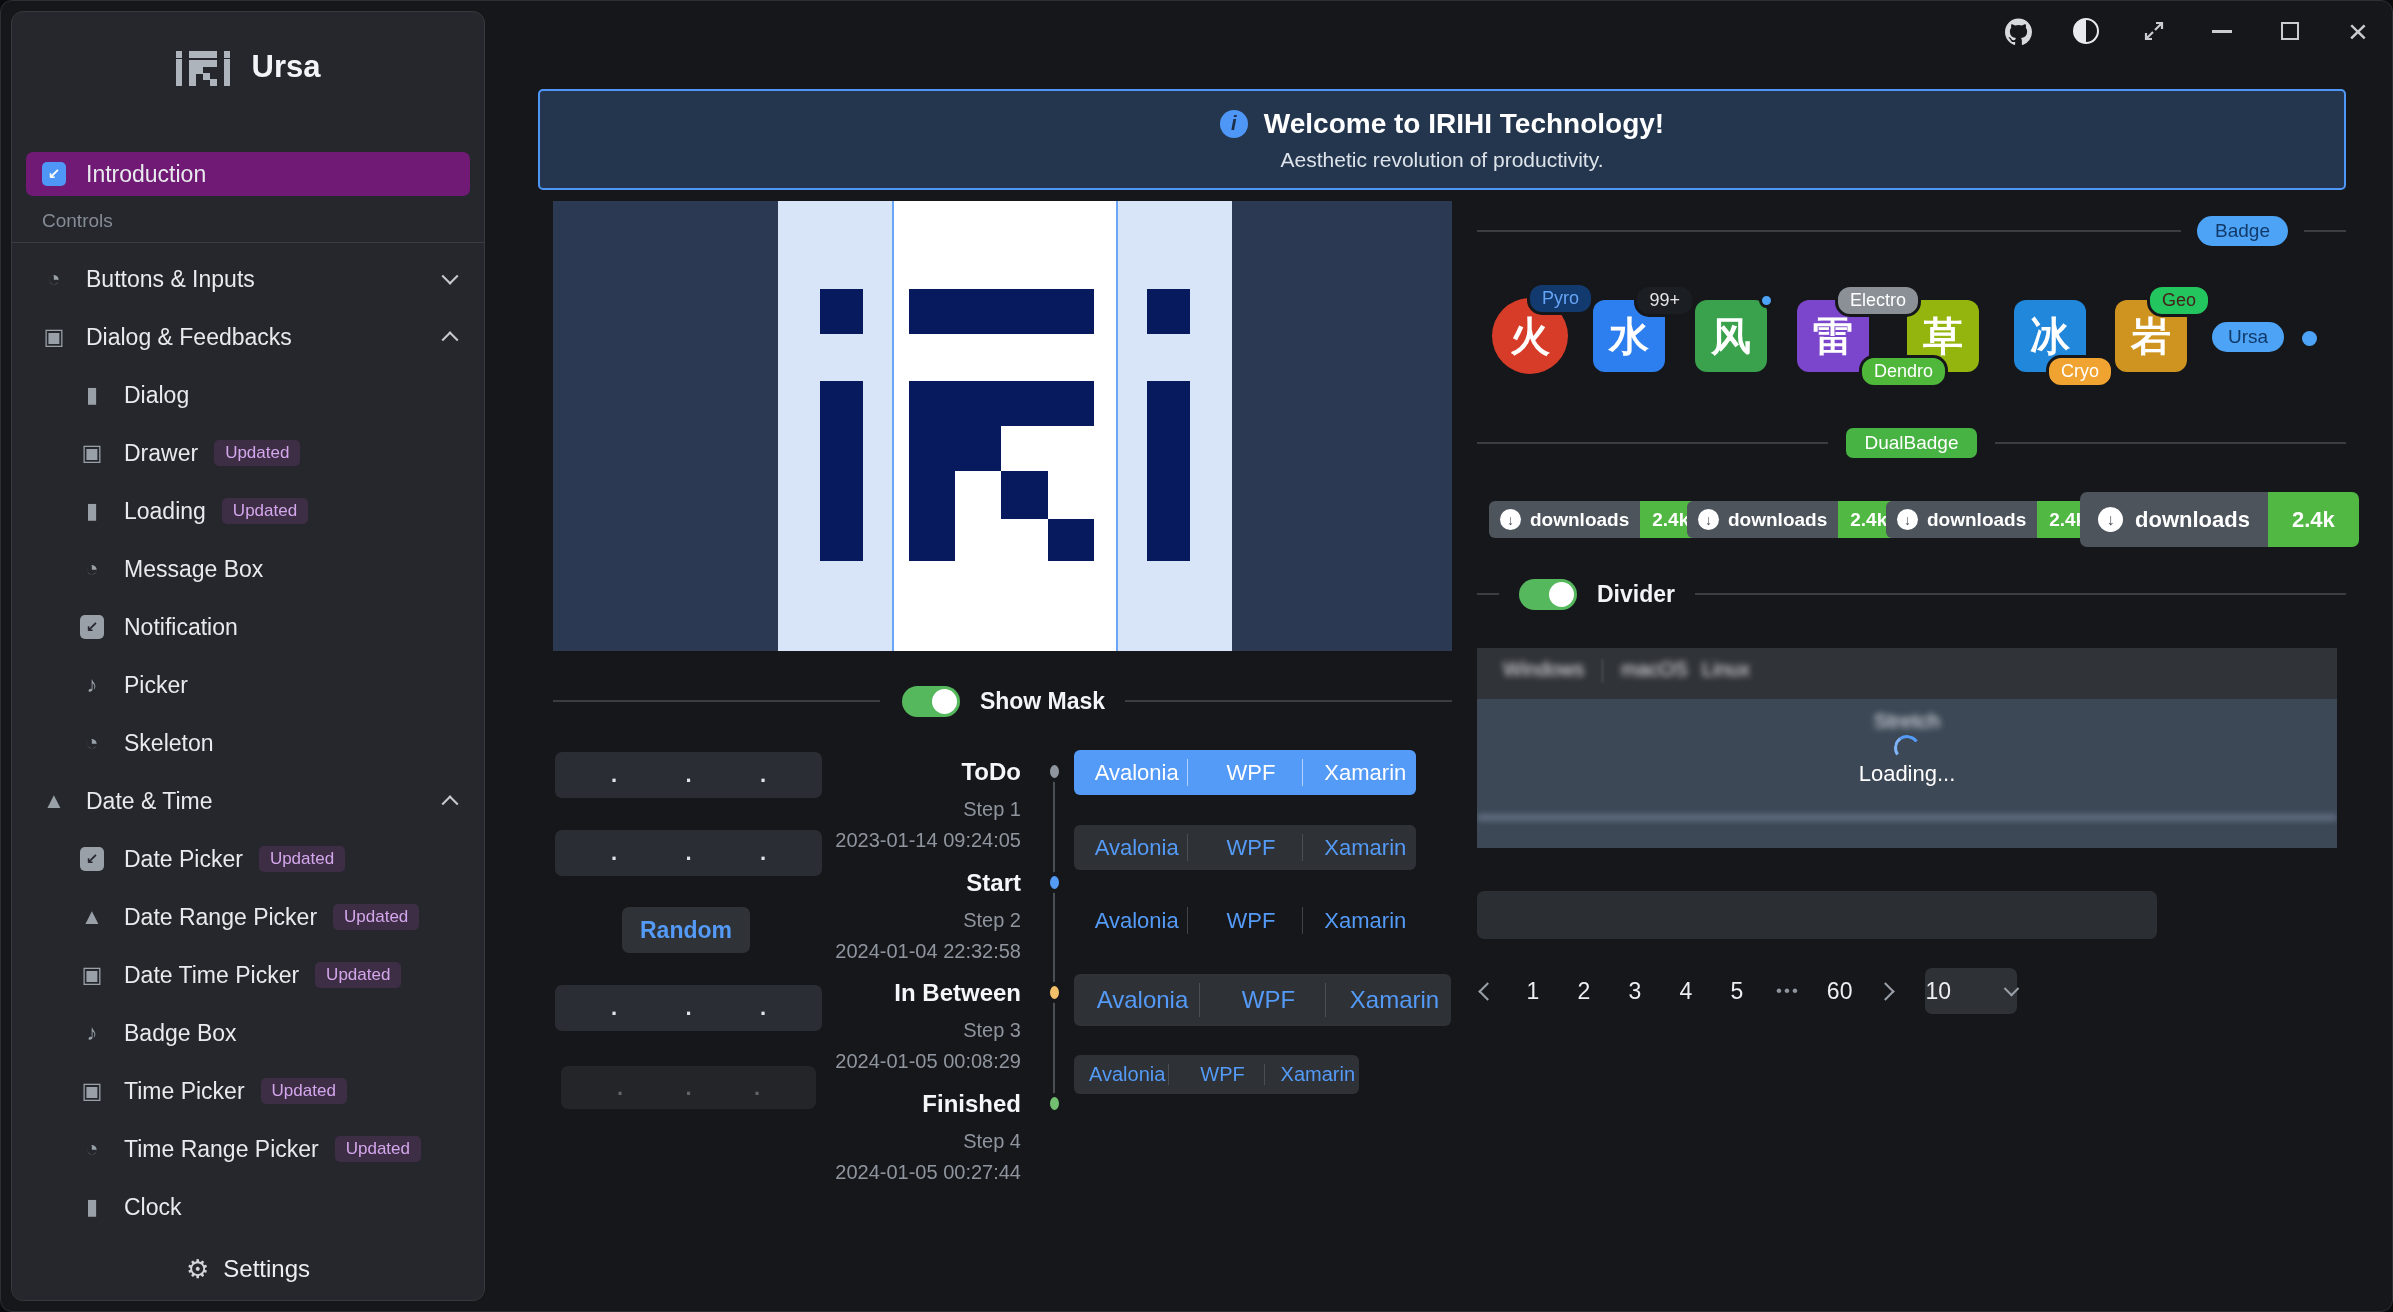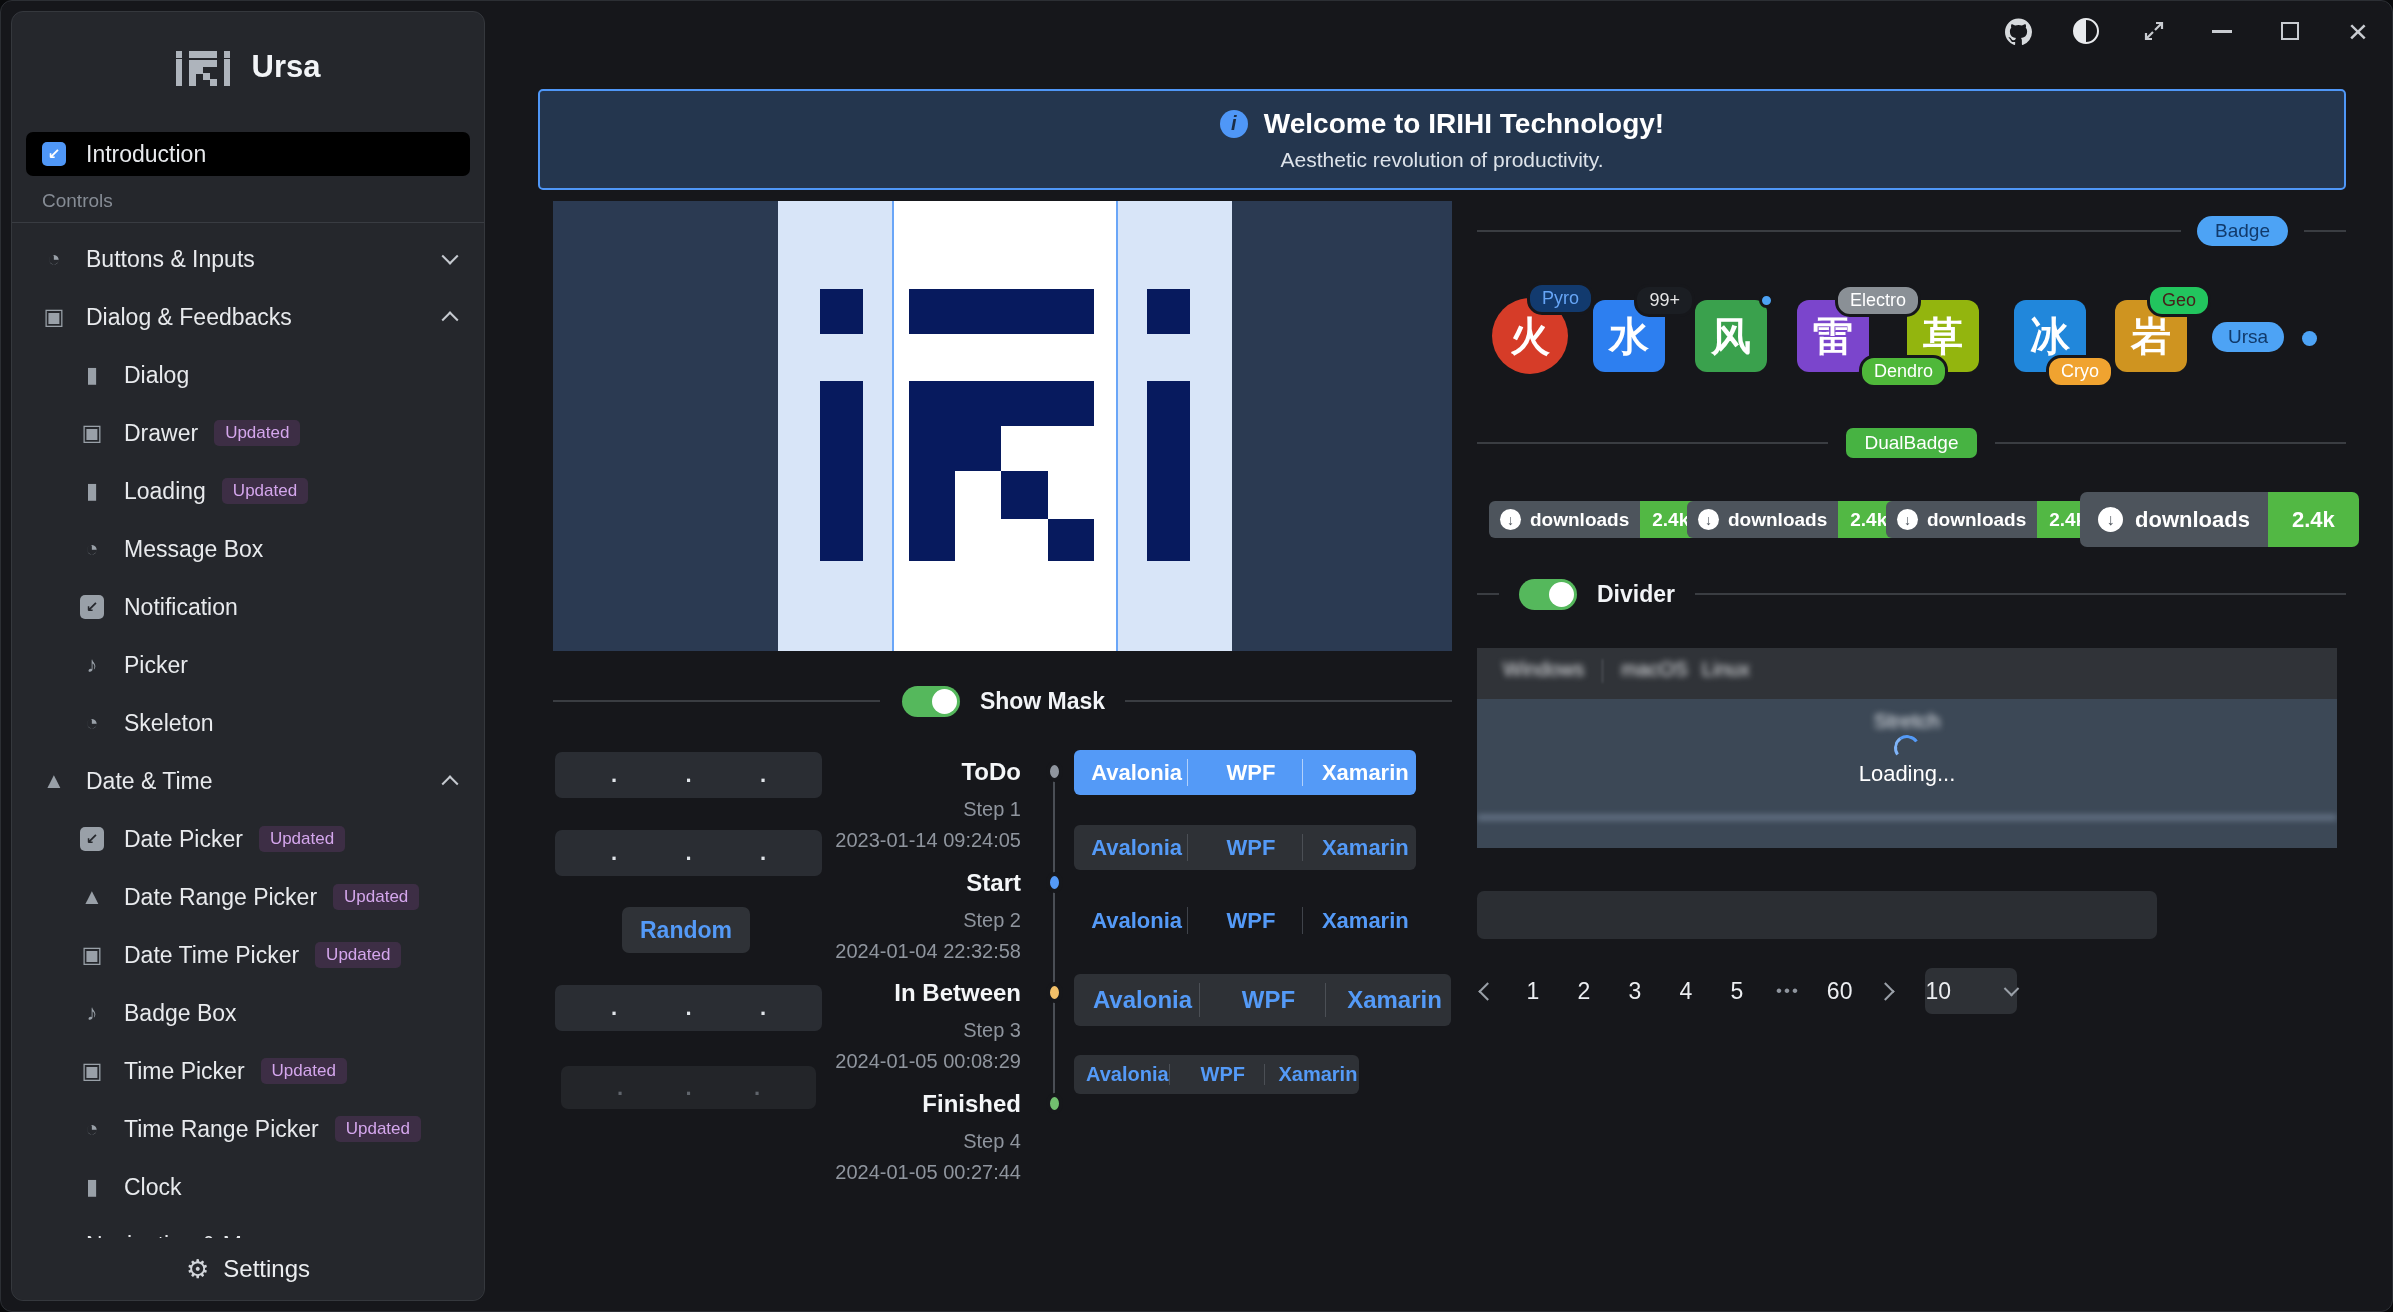--- a/index.html
+++ b/index.html
@@ -19,21 +19,21 @@
   
   .sidebar { position:absolute; left:10px; top:10px; bottom:10px; width:474px; background:#25272c;
              border:1px solid #35383d; border-radius:12px; overflow:hidden; }
   .sb-head { display:flex; align-items:center; justify-content:center; gap:22px; padding:34px 0 26px; }
   .sb-logo { position:relative; width:54px; height:42px; }
   .sb-logo .px { position:absolute; background:#aeb4bc; }
   .sb-title { font-size:31px; font-weight:700; color:#f2f4f7; }
   .sb-scroll { position:absolute; top:120px; bottom:62px; left:0; right:0; overflow:hidden; }
   .sb-item { display:flex; align-items:center; height:44px; margin:0 14px 14px; padding:0 14px; border-radius:7px;
              font-size:23px; color:#e8eaed; cursor:pointer; }
-  .sb-item.sel { background:#000000; }
+  .sb-item.sel { background:#701a75;margin-top:20px; }
   .sb-item .lbl { font-weight:500; }
   .sb-ico { width:28px; margin-right:18px; display:flex; align-items:center; justify-content:center;
             color:#99a0a8; font-size:22px; flex:none; }
   .lvl1 { padding-left:52px; }
   .badge-upd { margin-left:16px; background:#3d2e45; color:#d4a6ec; font-size:17px; font-weight:500;
                padding:3px 11px; border-radius:5px; }
   .chev { margin-left:auto; width:12px; height:12px; border-right:2.5px solid #c6cad0; border-bottom:2.5px solid #c6cad0; flex:none; }
   .chev.down { transform:rotate(45deg) translate(-2px,-2px); }
   .chev.up { transform:rotate(-135deg) translate(-2px,-2px); }
   .sb-section { font-size:19px; color:#868c95; margin:6px 30px 10px; }
@@ -91,21 +91,21 @@
   
   .tl-line { position:absolute; left:568px; top:778px; width:2px; height:326px; background:#4a4e55; }
   .tl-dot { position:absolute; left:561px; width:17px; height:21px; border-radius:50%; border:4px solid #16171b; }
   .tl-block { position:absolute; left:300px; width:236px; text-align:right; }
   .tl-label { font-size:24px; font-weight:600; color:#f4f6f8; }
   .tl-step { font-size:20px; color:#8f959e; margin-top:12px; }
   .tl-date { font-size:20px; color:#8f959e; margin-top:8px; white-space:nowrap; }
 
   
   .btn-group { position:absolute; display:flex; align-items:stretch; border-radius:6px; overflow:hidden; }
-  .btn-group .bg-btn { flex:1; display:flex; align-items:center; justify-content:center; font-weight:700; cursor:pointer; white-space:nowrap;padding-left:12px; }
+  .btn-group .bg-btn { flex:1; display:flex; align-items:center; justify-content:center; font-weight:400; cursor:pointer; white-space:nowrap;padding-left:12px; }
   .btn-group .sep { width:1px; margin:9px 0; }
   .bg-solid { background:#549af7; }
   .bg-solid .bg-btn { color:#fff; font-size:22px; }
   .bg-solid .sep { background:rgba(255,255,255,.55); }
   .bg-dark { background:#2e3136; }
   .bg-dark .bg-btn { color:#549af7; font-size:22px; }
   .bg-dark .sep { background:#4b4f55; }
   .bg-plain .bg-btn { color:#549af7; font-size:22px; }
   .bg-plain .sep { background:#3f434a; }
   .bg-large .bg-btn { font-size:24px; }

